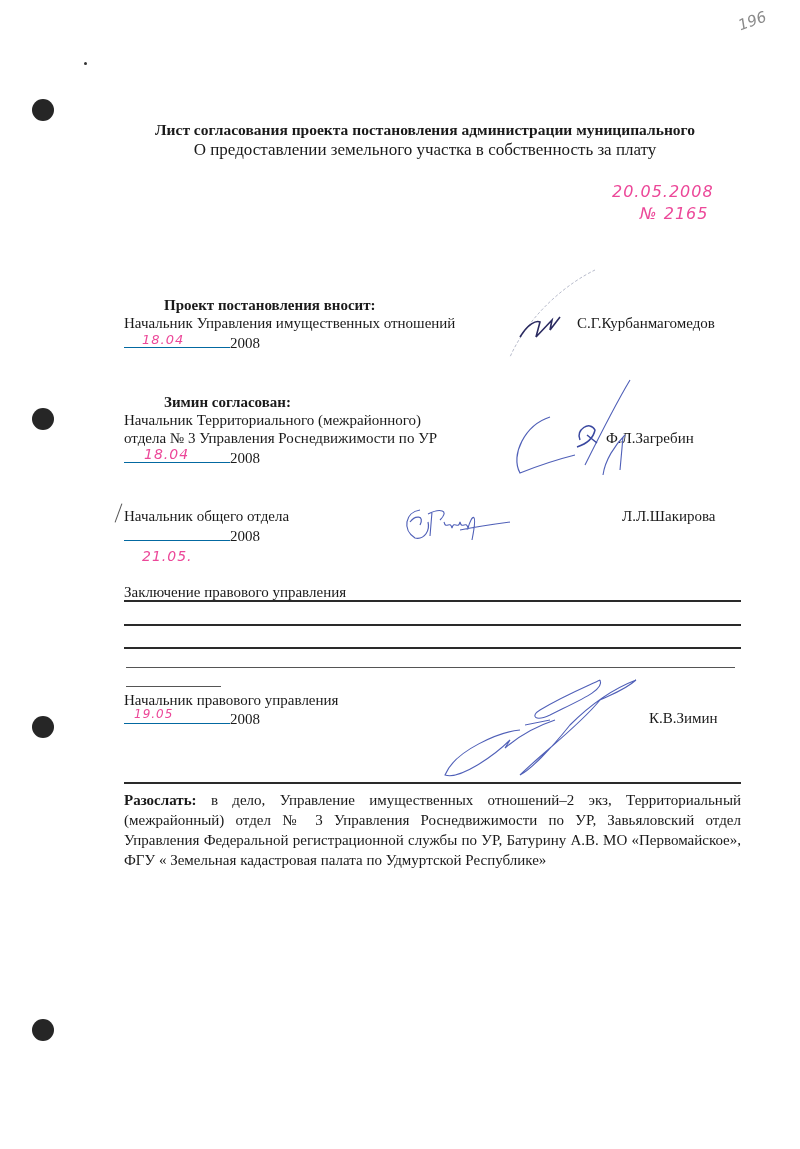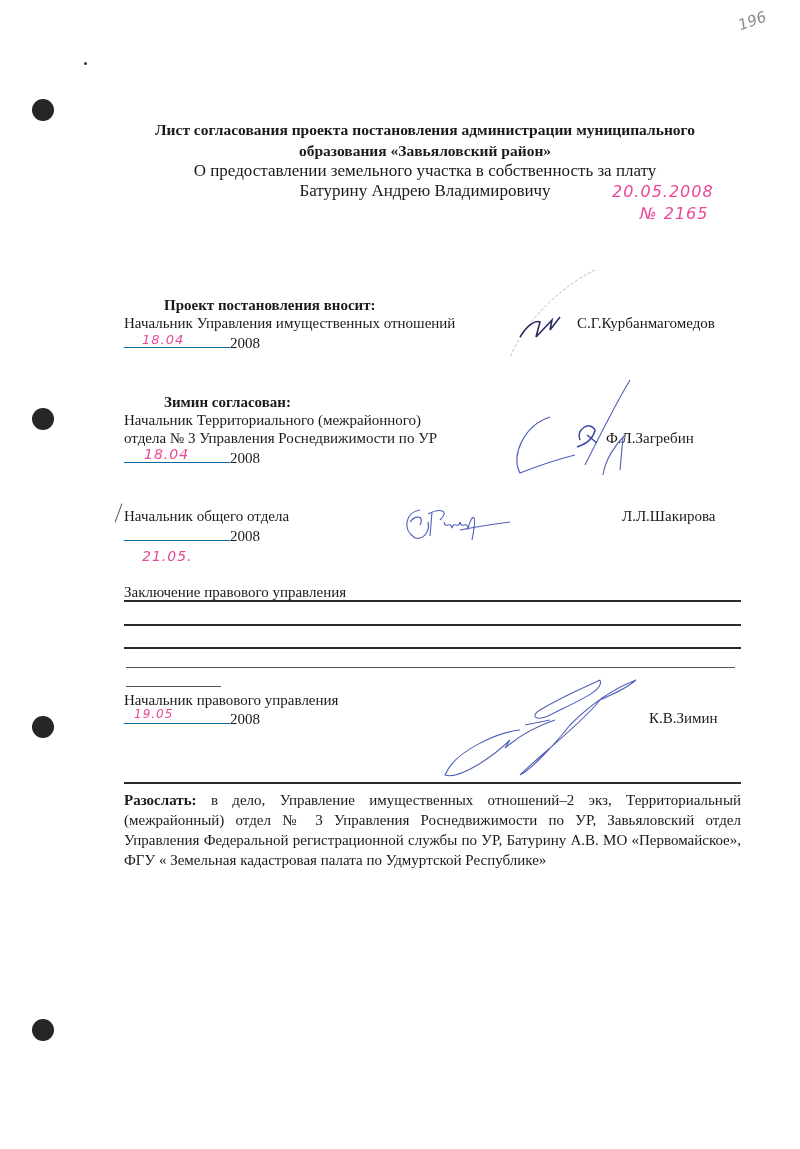--- a/index.html
+++ b/index.html
@@ -31,23 +31,21 @@
 <div class="pagenum">196</div>
 
 <div class="hole" style="left:32px; top:99px;"></div>
 <div class="hole" style="left:32px; top:408px;"></div>
 <div class="hole" style="left:32px; top:716px;"></div>
 <div class="hole" style="left:32px; top:1019px;"></div>
 <div class="abs" style="left:84px;top:62px;width:3px;height:3px;background:#333;border-radius:50%;"></div>
 
 <div class="title" style="top:119px;">
   <div class="b">Лист согласования проекта постановления администрации муниципального</div>
-  <div class="b">образования «Завьяловский район»</div>
   <div class="n">О предоставлении  земельного участка в собственность за плату</div>
-  <div class="n">Батурину Андрею Владимировичу</div>
 </div>
 <div class="hw" style="left:612px; top:182px; font-size:16px;">20.05.2008</div>
 <div class="hw" style="left:640px; top:204px; font-size:16px;">№ 2165</div>
 
 <div class="txt bold" style="left:164px; top:296px;">Проект  постановления вносит:</div>
 <div class="txt" style="left:124px; top:314px;">Начальник Управления имущественных отношений</div>
 <div class="txt" style="left:577px; top:314px;">С.Г.Курбанмагомедов</div>
 <div class="dateline" style="left:124px; top:333px;">
   <span class="blank"><span class="hw" style="left:18px; top:-2px; font-size:13px;">18.04</span></span><span>2008</span>
 </div>

